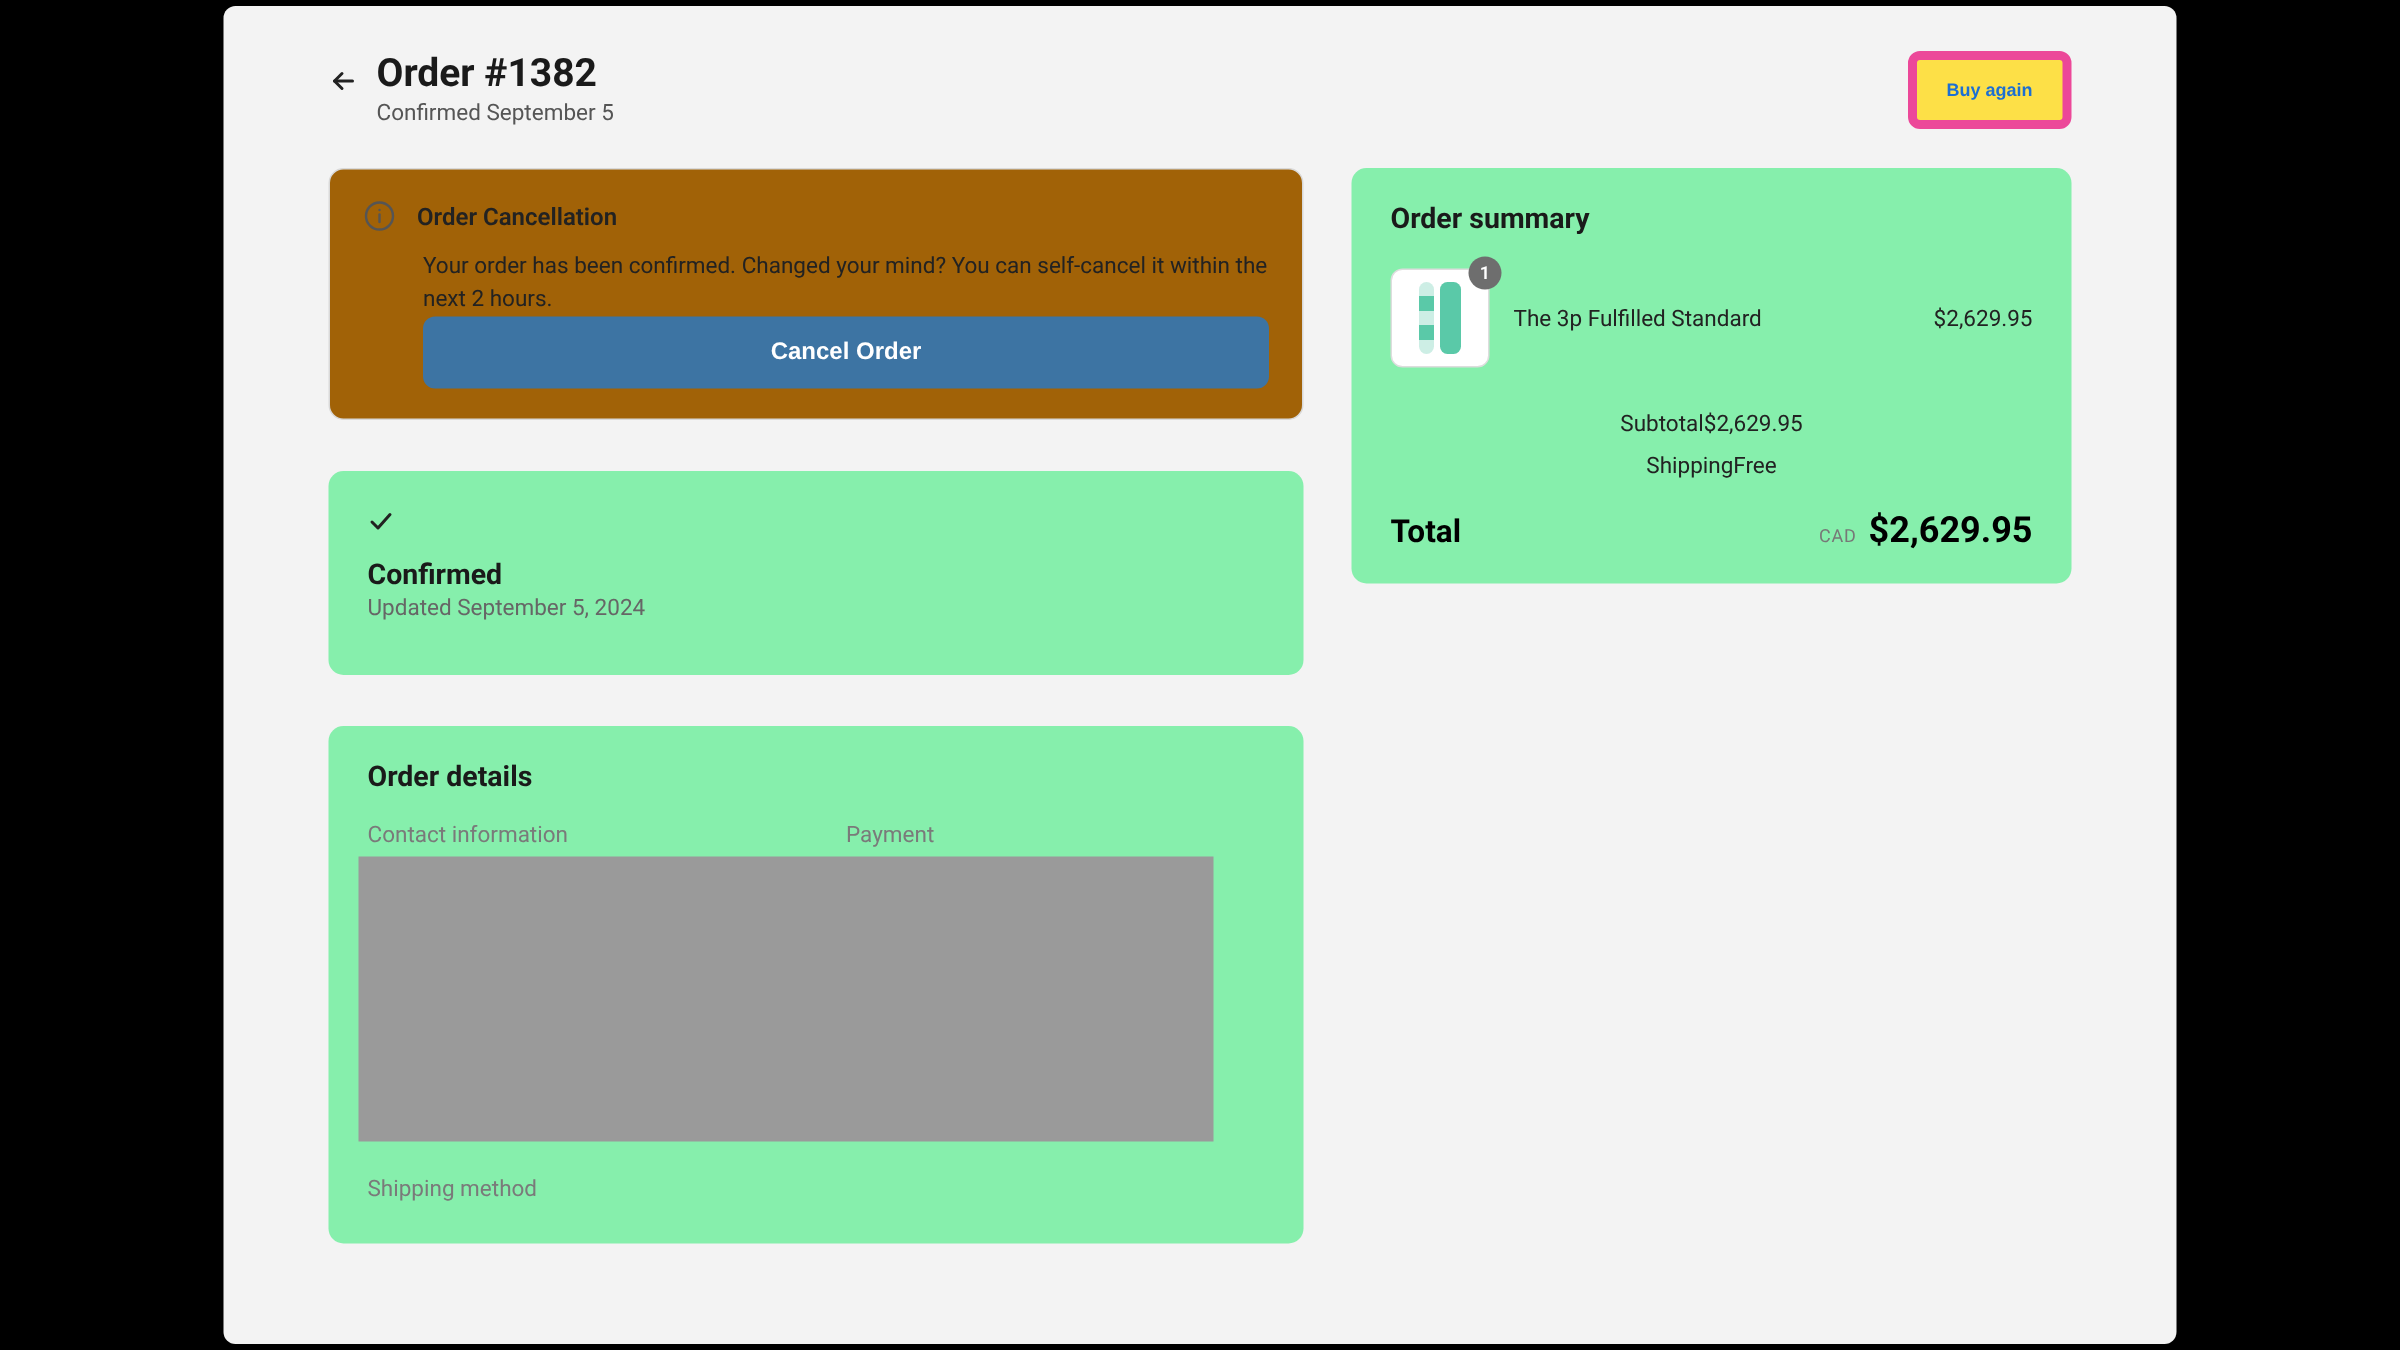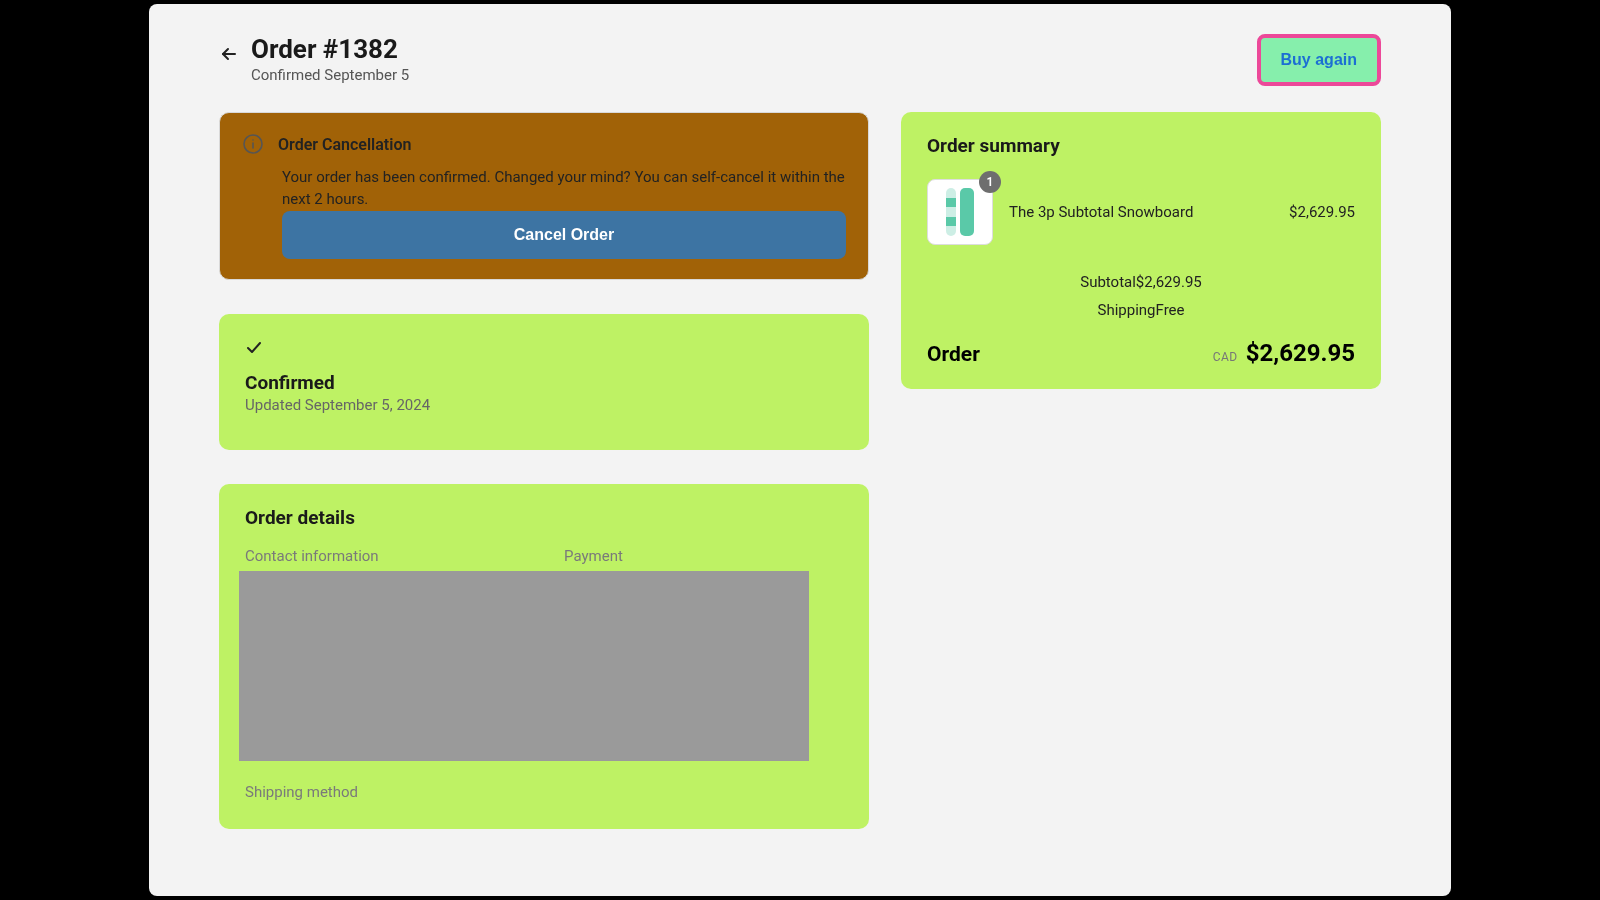--- a/index.html
+++ b/index.html
@@ -44,43 +44,43 @@
       font-size: 26px;
       font-weight: 700;
       color: #1a1a1a;
     }
     .title-block .subtitle {
       font-size: 15px;
       color: #555;
       margin-top: 2px;
     }
     .buy-again {
-      background: #86efac;
-      border: 4px solid #ec4899;
+      background: #fde047;
+      border: 6px solid #ec4899;
       border-radius: 8px;
       padding: 13px 20px;
-      font-size: 16px;
+      font-size: 12px;
       font-weight: 600;
       color: #1c6fd3;
       cursor: pointer;
     }
     .columns {
       display: flex;
       gap: 32px;
       align-items: flex-start;
     }
     .left-col {
       flex: 1;
       max-width: 680px;
     }
     .right-col {
       width: 480px;
     }
     .card {
-      background: #bef264;
+      background: #86efac;
       border-radius: 10px;
       padding: 22px 26px;
       margin-bottom: 34px;
     }
     .card-bordered {
       background: #a16207;
       border: 1px solid #d9d9d9;
       border-radius: 10px;
       padding: 20px 22px;
       margin-bottom: 34px;
@@ -345,35 +345,35 @@
           <div class="summary-title">Order summary</div>
 
           <div class="line-item">
             <div class="thumb-wrap">
               <div class="thumb">
                 <div class="board board1"></div>
                 <div class="board board2"></div>
               </div>
               <div class="qty-badge">1</div>
             </div>
-            <div class="item-name">The 3p Subtotal Snowboard</div>
+            <div class="item-name">The 3p Fulfilled Standard</div>
             <div class="item-price">$2,629.95</div>
           </div>
 
           <div class="summary-row">
             <span>Subtotal</span>
             <span>$2,629.95</span>
           </div>
           <div class="summary-row">
             <span>Shipping</span>
             <span>Free</span>
           </div>
 
           <div class="total-row">
-            <span class="total-label">Order</span>
+            <span class="total-label">Total</span>
             <span class="total-right">
               <span class="currency">CAD</span>
               <span class="total-amount">$2,629.95</span>
             </span>
           </div>
         </div>
       </div>
     </div>
 
   </div>

